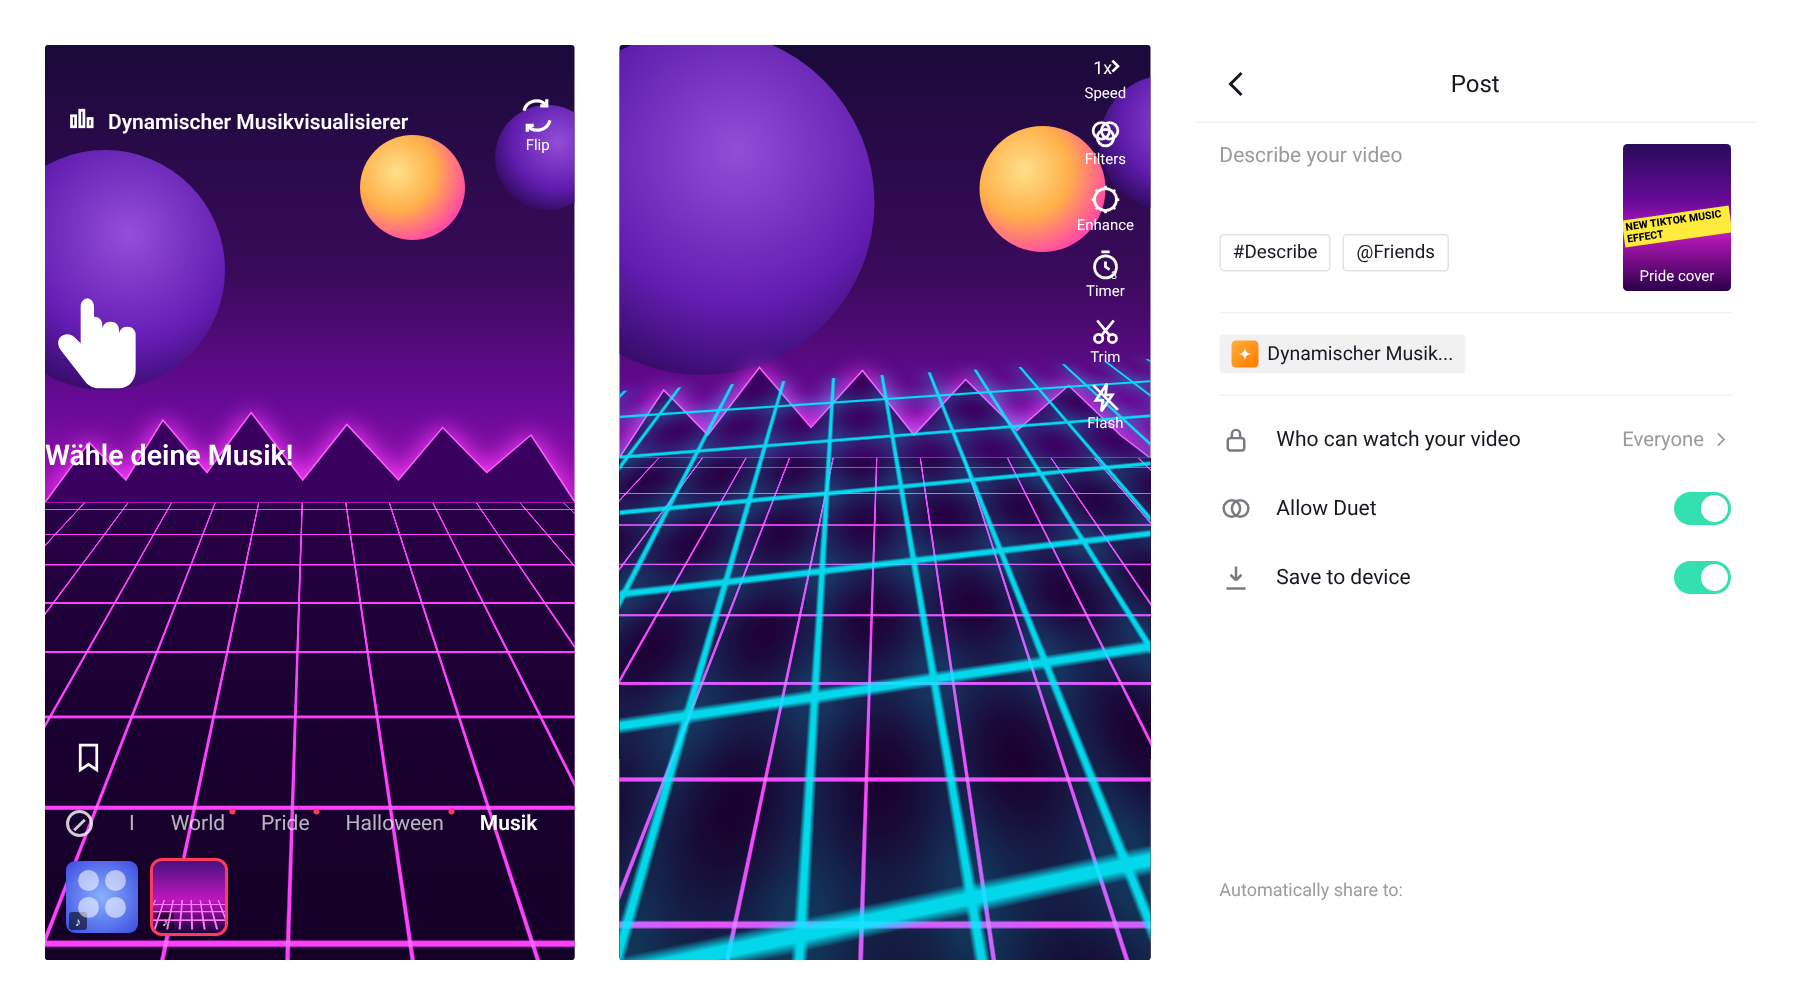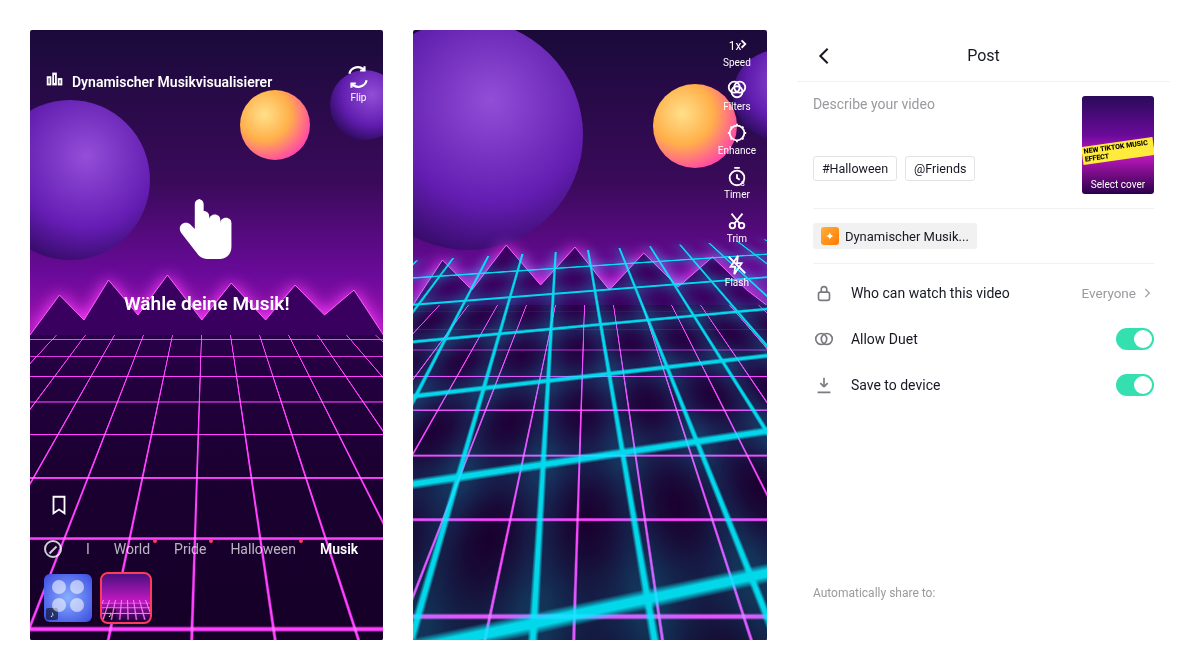--- a/index.html
+++ b/index.html
@@ -28,21 +28,21 @@
     background:
       repeating-linear-gradient(90deg,transparent 0 30px,#00f0ff 30px 32px),
       repeating-linear-gradient(0deg,transparent 0 28px,#00f0ff 28px 30px);
     filter:drop-shadow(0 0 6px #00f0ff);
     transform:perspective(200px) rotateX(55deg) rotateZ(-6deg);transform-origin:top center;opacity:.9}
 
   
   .s1 .effect-label{position:absolute;top:38px;left:14px;font-size:14px;font-weight:600;display:flex;align-items:flex-end;gap:6px}
   .s1 .flip{position:absolute;top:34px;right:12px;text-align:center;font-size:10px}
   .s1 .flip .ic{display:block;margin:0 auto 2px}
-  .center{position:absolute;left:0;right:0;top:160px;text-align:center}
+  .center{position:absolute;left:0;right:0;top:160px;text-align:left}
   .hand{width:72px;height:80px;margin:0 auto 18px}
   .center h2{font-size:19px;font-weight:600}
   .bm{position:absolute;left:18px;bottom:124px}
   .cats{position:absolute;left:0;right:0;bottom:82px;display:flex;gap:24px;padding:0 14px;font-size:14px;align-items:center}
   .cats .cat{color:rgba(255,255,255,.7);position:relative}
   .cats .cat.active{color:#fff;font-weight:600}
   .cats .dot::after{content:"";position:absolute;top:-2px;right:-7px;width:4px;height:4px;border-radius:50%;background:#ff3b5c}
   .noicon{width:18px;height:18px;border:2px solid rgba(255,255,255,.8);border-radius:50%;position:relative}
   .noicon::after{content:"";position:absolute;left:2px;right:2px;top:50%;height:2px;background:rgba(255,255,255,.8);transform:rotate(-45deg)}
   .thumbs{position:absolute;left:14px;bottom:18px;display:flex;gap:10px}
@@ -237,45 +237,45 @@
           <path d="M16 4l-8 8 8 8"></path>
         </svg>
       <h3>Post</h3>
     </div>
 
     <div class="pbody">
       <div class="desc">
         <div class="txt">
           <div class="ph">Describe your video</div>
           <div class="chips">
-            <span class="chip">#Halloween</span>
+            <span class="chip">#Describe</span>
             <span class="chip">@Friends</span>
           </div>
         </div>
         <div class="cover">
           <div class="band">NEW TIKTOK MUSIC EFFECT</div>
-          <span>Select cover</span>
+          <span>Pride cover</span>
         </div>
       </div>
 
       <div class="erow">
         <span class="etag">
           <span class="sq">✦</span>
           <span>Dynamischer Musik...</span>
         </span>
       </div>
 
       <div class="settings">
         <div class="srow">
           <span class="l">
               <svg class="ic" viewBox="0 0 24 24" fill="none" stroke="currentColor" stroke-width="1.8">
                 <rect x="6" y="11" width="12" height="9" rx="2"></rect>
                 <path d="M9 11V8a3 3 0 0 1 6 0v3"></path>
               </svg>
-              <span>Who can watch this video</span>
+              <span>Who can watch your video</span>
             </span>
           <span class="val">
               <span>Everyone</span>
               <svg width="14" height="14" viewBox="0 0 24 24" fill="none" stroke="#9a9a9f" stroke-width="2">
                 <path d="M9 5l7 7-7 7"></path>
               </svg>
             </span>
         </div>
         <div class="srow">
           <span class="l">

